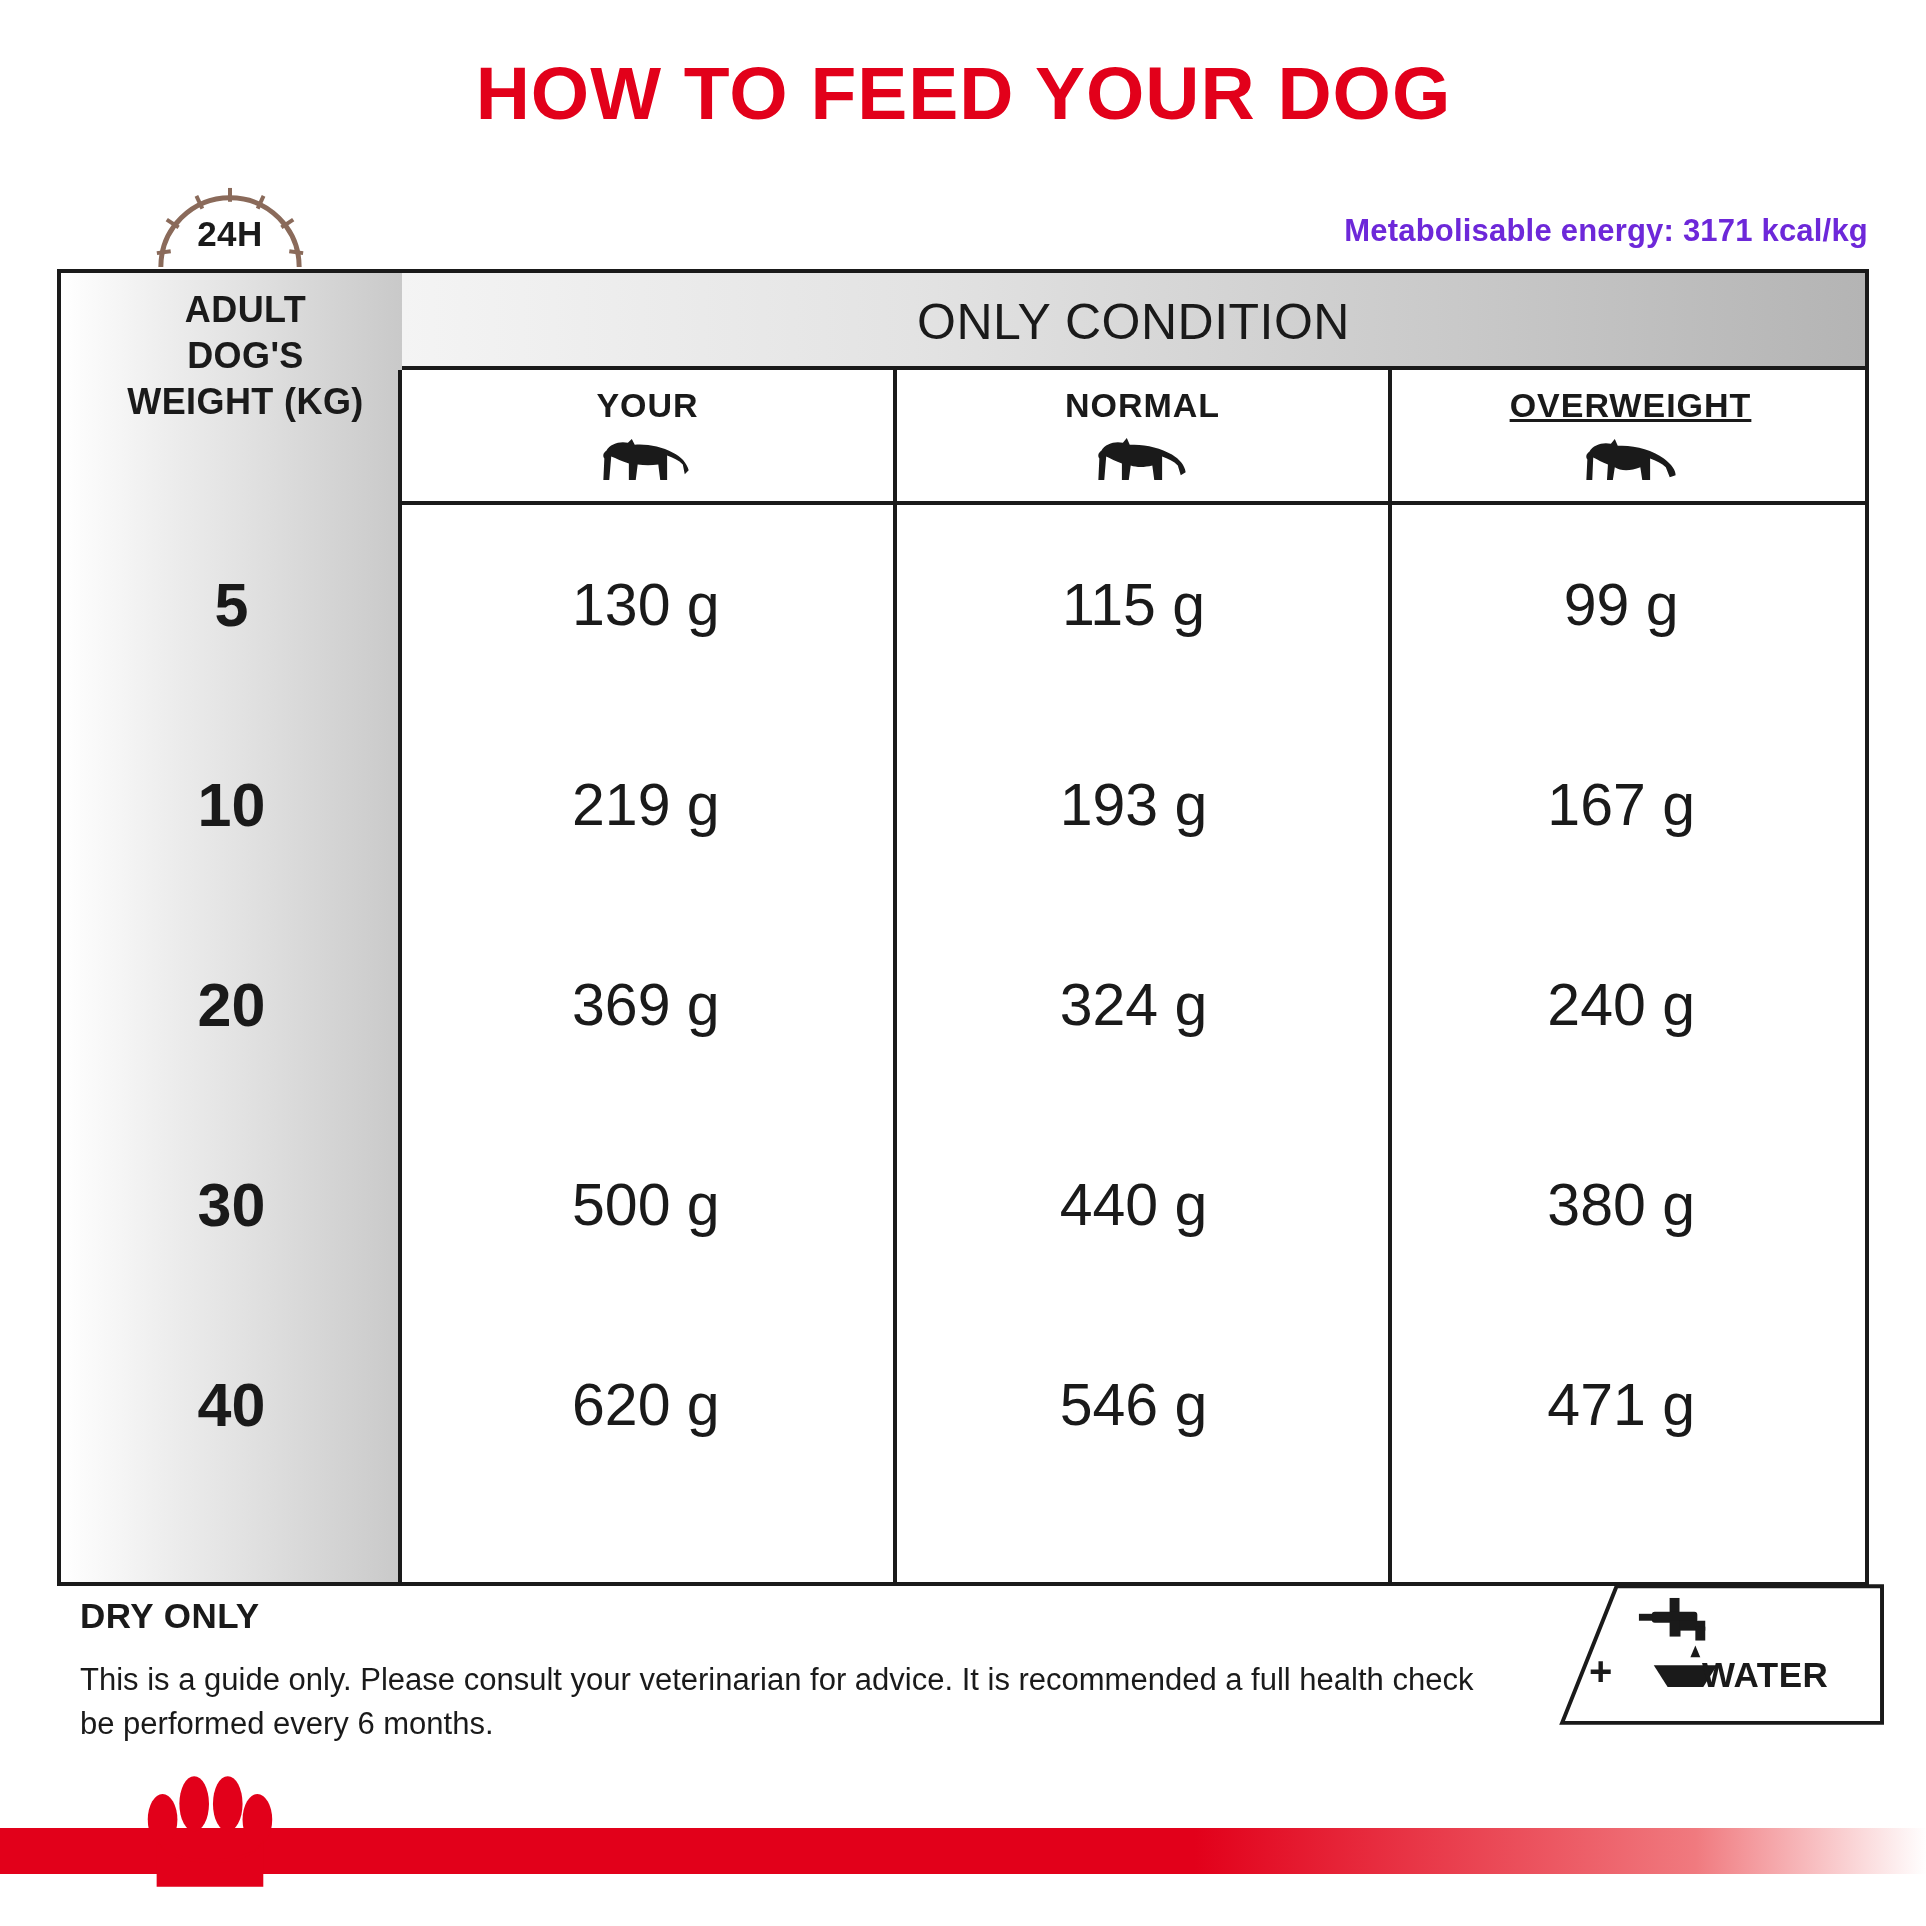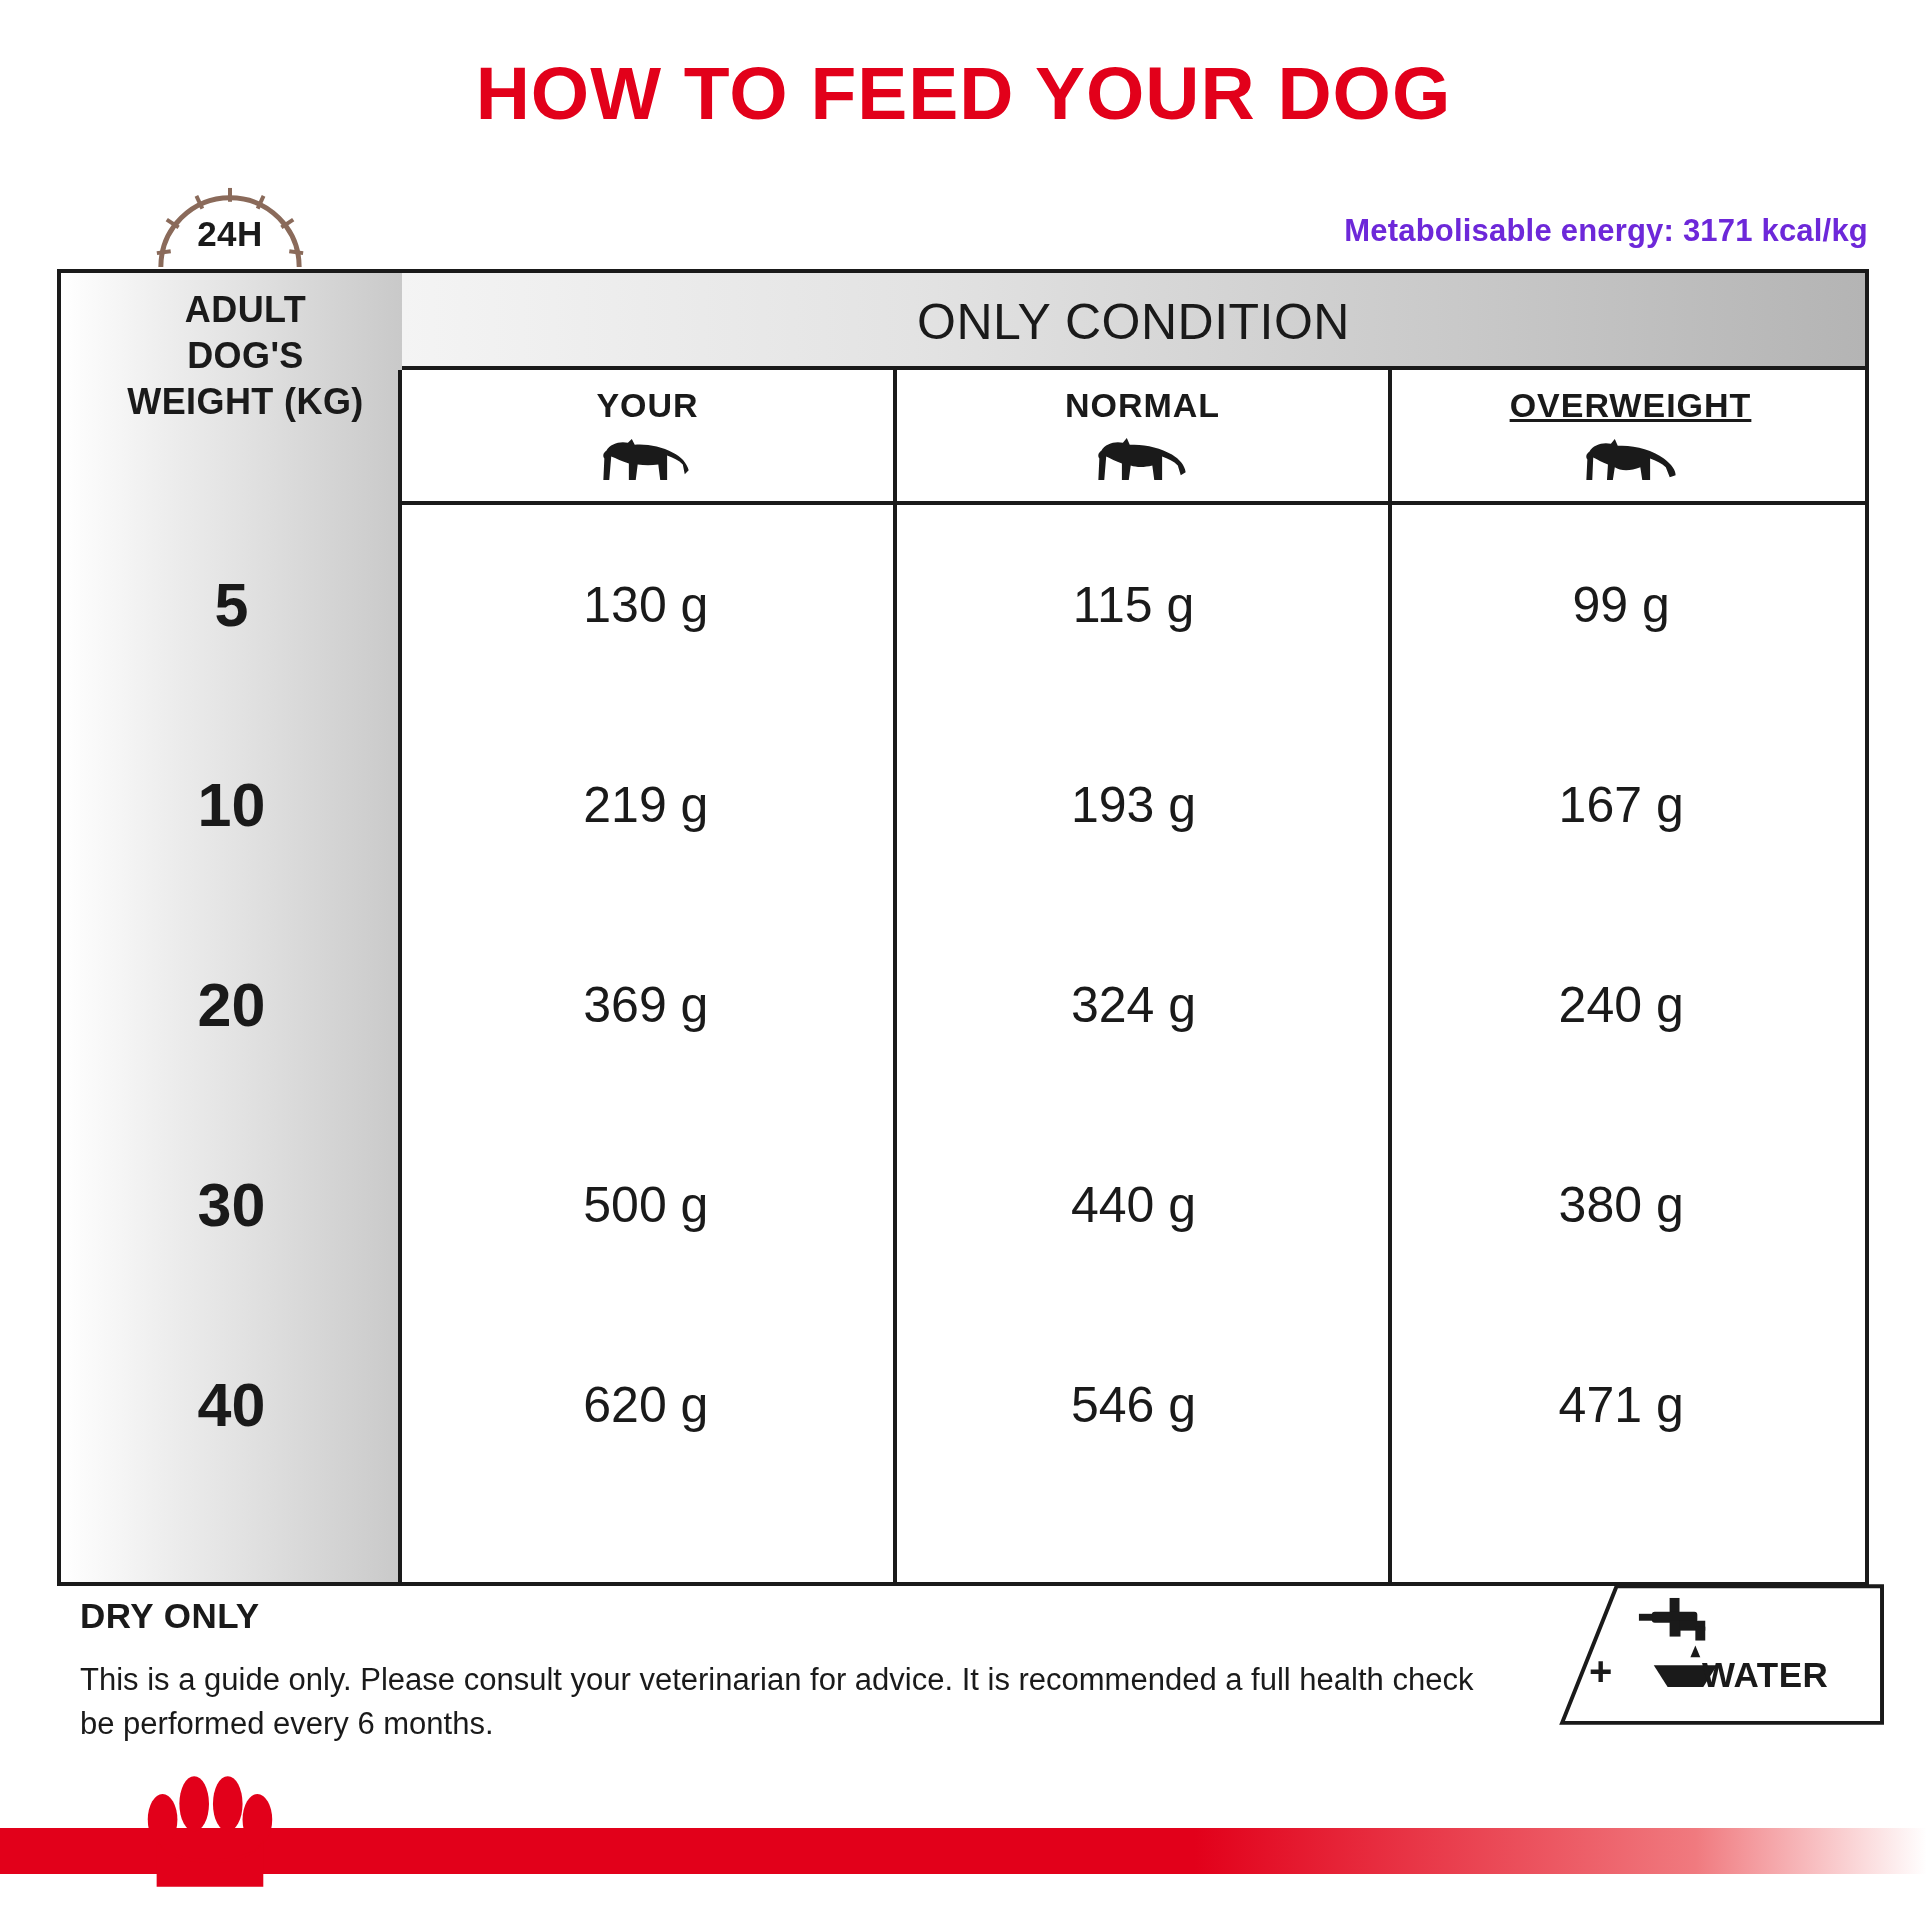--- a/index.html
+++ b/index.html
@@ -166,21 +166,21 @@
   .cell-weight {
     width: 341px;
     text-align: center;
     font-size: 61px;
     font-weight: bold;
     color: #1a1a1a;
   }
   .cell-val {
     flex: 1;
     text-align: center;
-    font-size: 50px;
+    font-size: 59px;
     color: #1a1a1a;
   }
 
   
   .footer {
     position: absolute;
     left: 57px;
     top: 1592px;
     width: 1812px;
     margin-left: 15px;

